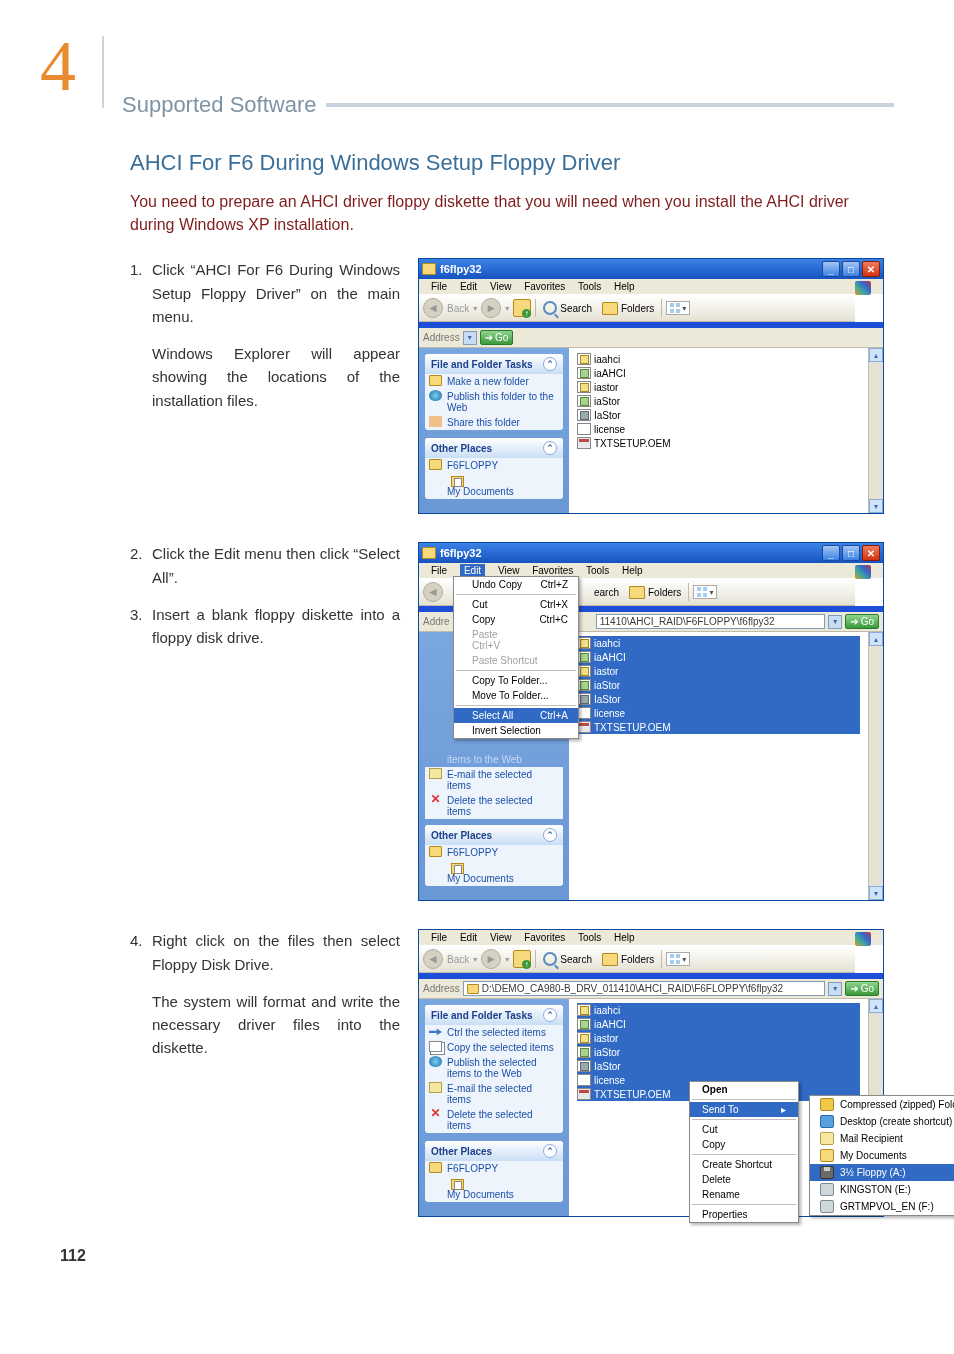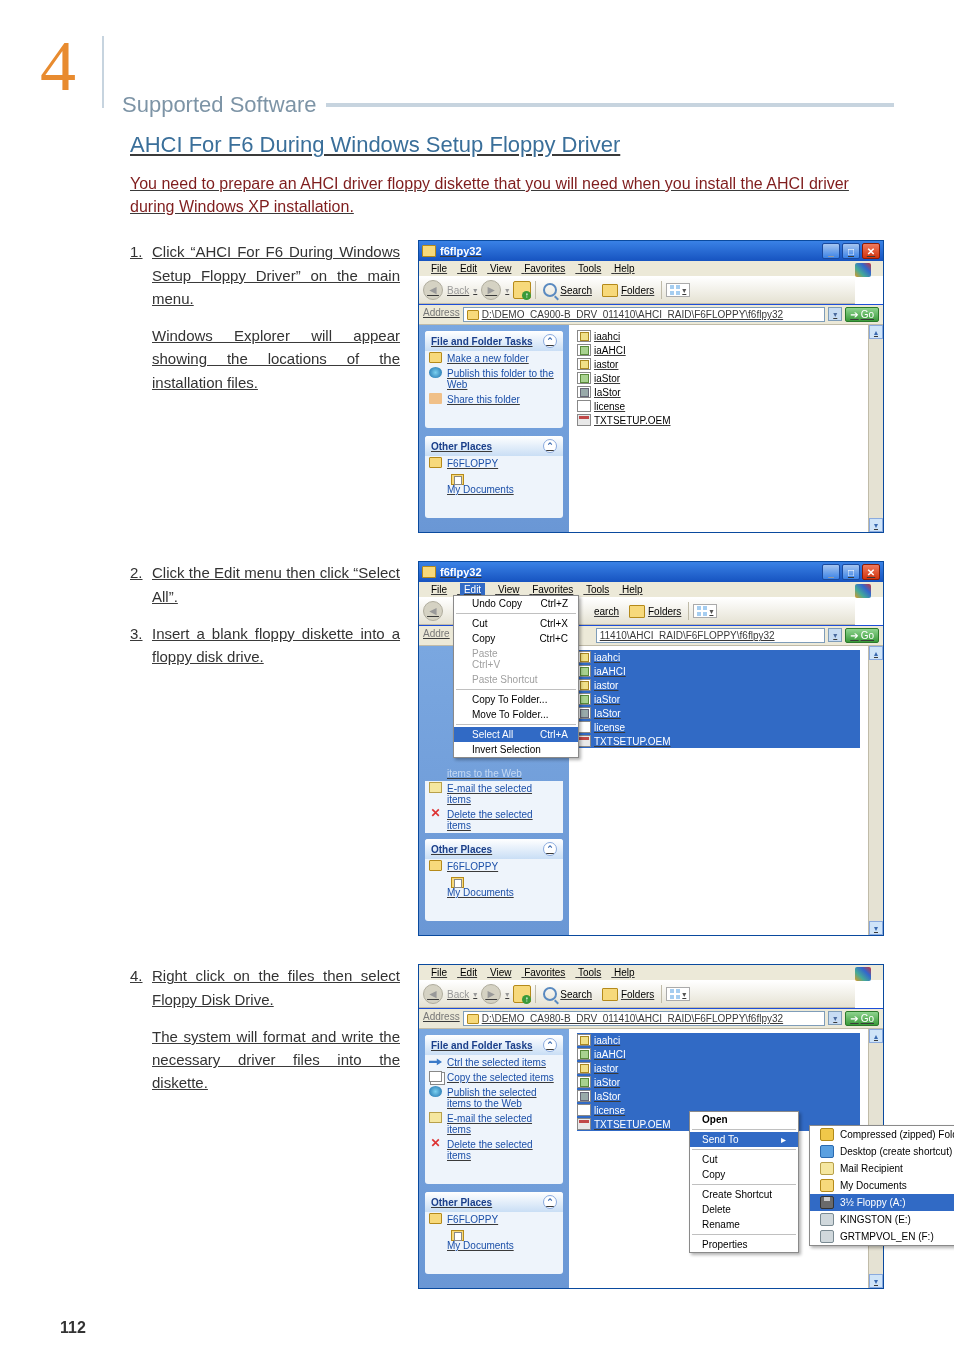--- a/index.html
+++ b/index.html
@@ -50,24 +50,23 @@
     color: #7d94a6;
     font-weight: 400;
     margin-right: 10px;
   }
   .section-rule {
     flex: 1;
     height: 4px;
     background: #c7d4df;
   }
   .content {
-    margin-top: 14px;
+    margin-top: 32px;
     margin-left: 90px;
     margin-right: 10px;
-    text-decoration: underline;
   }
   .heading {
     font-size: 22px;
     color: #3a6f9a;
     font-weight: 400;
     margin-bottom: 14px;
   }
   .body-text {
     font-size: 16px;
     color: #7f1d1d;
@@ -112,30 +111,30 @@
   .toolbar .fup { width:18px;height:18px; background:#f7d97b; border:1px solid #b58a1a; border-radius:2px; position:relative;}
   .toolbar .fup::after{content:"↑"; position:absolute; right:-1px; bottom:-2px; background:#3a9a3a; color:#fff; font-size:8px; width:9px; height:9px; border-radius:50%; text-align:center; line-height:9px;}
   .toolbar .sep { width:1px; height:18px; background:#c0bba8;}
   .toolbar .tbtn { display:flex; align-items:center; gap:3px; padding:1px 3px; color:#000;}
   .toolbar .tbtn .mag { width:14px;height:14px;border:2px solid #5a8ac0;border-radius:50%;position:relative;}
   .toolbar .tbtn .mag::after{content:"";position:absolute;right:-4px;bottom:-4px;width:5px;height:2px;background:#5a8ac0;transform:rotate(45deg);}
   .toolbar .tbtn .fold { width:16px;height:13px;background:#f7d97b;border:1px solid #b58a1a;border-radius:1px;}
   .toolbar .views { border:1px solid #aaa; padding:1px 3px; display:flex; align-items:center; background:#fff;}
   .toolbar .views .grid{width:10px;height:10px;background:linear-gradient(#a5cdf0,#a5cdf0) left top/4px 4px no-repeat,linear-gradient(#a5cdf0,#a5cdf0) right top/4px 4px no-repeat,linear-gradient(#a5cdf0,#a5cdf0) left bottom/4px 4px no-repeat,linear-gradient(#a5cdf0,#a5cdf0) right bottom/4px 4px no-repeat;}
   .toolbar .views::after{content:"▾"; font-size:8px; margin-left:2px; color:#555;}
-  .addrbar { display:flex; align-items:flex-start; padding:2px 4px; background:#ece9d8; border-top:1px solid #1d4ed8; border-bottom:1px solid #c0bba8; gap:3px;}
+  .addrbar { display:flex; align-items:center; padding:2px 4px; background:#ece9d8; border-top:6px solid #1d4ed8; border-bottom:1px solid #c0bba8; gap:3px;}
   .addrbar .lbl{color:#777;}
   .addrbar .addr{flex:1; background:#fff; border:1px solid #7f9db9; padding:1px 3px; display:flex; align-items:center; gap:3px; overflow:hidden; white-space:nowrap;}
   .addrbar .addr .fic{width:12px;height:10px;background:#f7d97b;border:1px solid #b58a1a;border-radius:1px;}
   .addrbar .go{background:linear-gradient(#8fd48f,#3a9a3a);color:#fff;border:1px solid #2a7a2a;border-radius:2px;padding:1px 4px;display:flex;align-items:center;gap:2px;}
   .addrbar .dd{border:1px solid #7f9db9;background:#c8dcf3;width:14px;height:14px;display:flex;align-items:center;justify-content:center;color:#4a6a9e;font-size:8px;}
 
   .wbody { display:flex; min-height:120px;}
   .sidepanel { width:150px; background: linear-gradient(#7aa7e0, #6a97d5); padding:6px 6px;}
-  .panel-group { background:#eef4fb; border-radius:3px; margin-bottom:8px; padding-bottom:21px;}
+  .panel-group { background:#eef4fb; border-radius:3px; margin-bottom:8px; padding-bottom:0;}
   .panel-head { background: linear-gradient(#fff, #c9def5); color:#1b3f8a; font-weight:bold; padding:3px 6px; border-radius:3px 3px 0 0; display:flex; justify-content:space-between; align-items:center;}
   .panel-head .chev{width:14px;height:14px;border:1px solid #8aaade;border-radius:50%;background:#fff;color:#3a6ab0;font-size:9px;display:flex;align-items:center;justify-content:center;}
   .panel-item{ color:#1b4fa8; padding:2px 6px 2px 22px; position:relative; cursor:pointer;}
   .panel-item .pic{position:absolute;left:4px;top:1px;width:13px;height:11px;}
   .pic.folder{background:#f7d97b;border:1px solid #b58a1a;border-radius:1px;}
   .pic.globe{background:radial-gradient(circle,#7ad0f0,#1a6aa8);border-radius:50%;}
   .pic.hand{background:#f0c088;border-radius:1px;}
   .pic.arrow{background:#3a7ac8;clip-path:polygon(0 40%,60% 40%,60% 20%,100% 50%,60% 80%,60% 60%,0 60%);}
   .pic.copy{background:#fff;border:1px solid #888;box-shadow:2px 2px 0 #fff,2px 2px 0 1px #888;}
   .pic.mail{background:#f5e7a0;border:1px solid #b8a04a;}
@@ -248,24 +247,20 @@
                 <div class="fold"></div>
                 <span>Folders</span>
               </div>
             <div class="sep"></div>
             <div class="views">
                 <div class="grid"></div>
               </div>
           </div>
           <div class="addrbar">
             <span class="lbl">Address</span>
-            <div class="addr">
-                <div class="fic"></div>
-                <span>D:\DEMO_CA900-B_DRV_011410\AHCI_RAID\F6FLOPPY\f6flpy32</span>
-              </div>
             <div class="dd">▾</div>
             <div class="go">➔ <span>Go</span></div>
           </div>
           <div class="wbody">
             <div class="sidepanel">
               <div class="panel-group">
                 <div class="panel-head">
                     <span>File and Folder Tasks</span>
                     <div class="chev">⌃</div>
                   </div>

